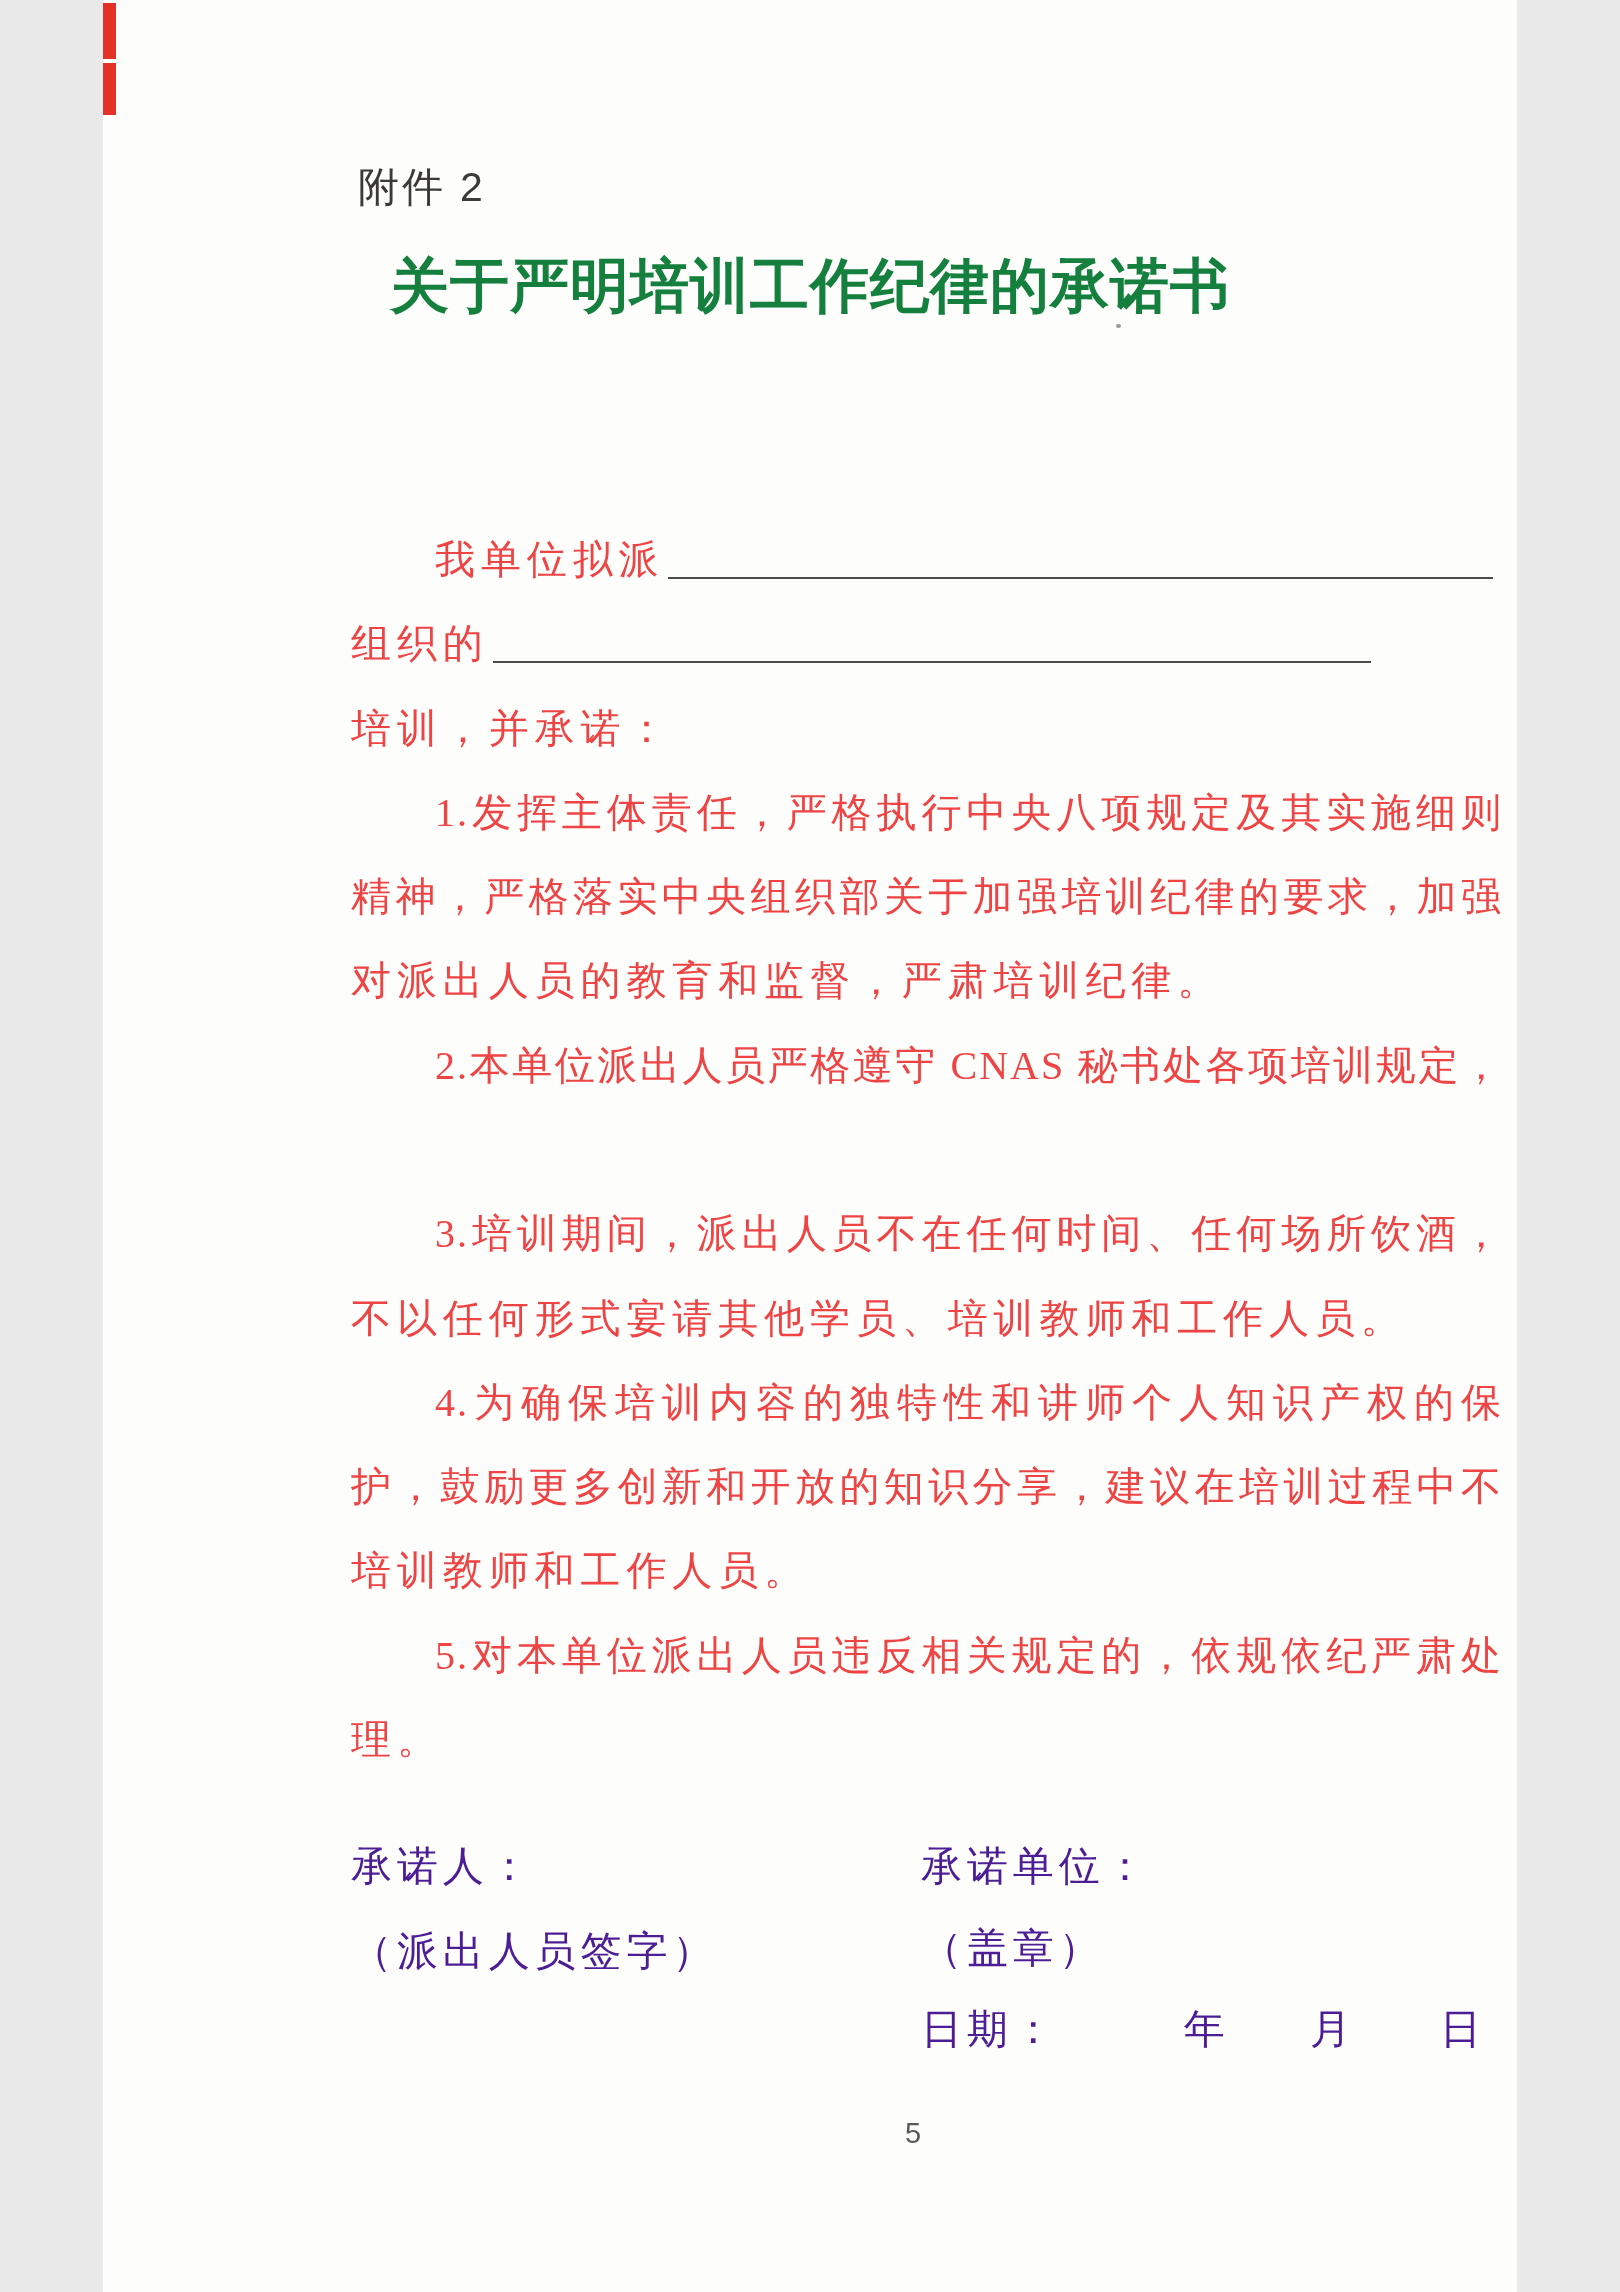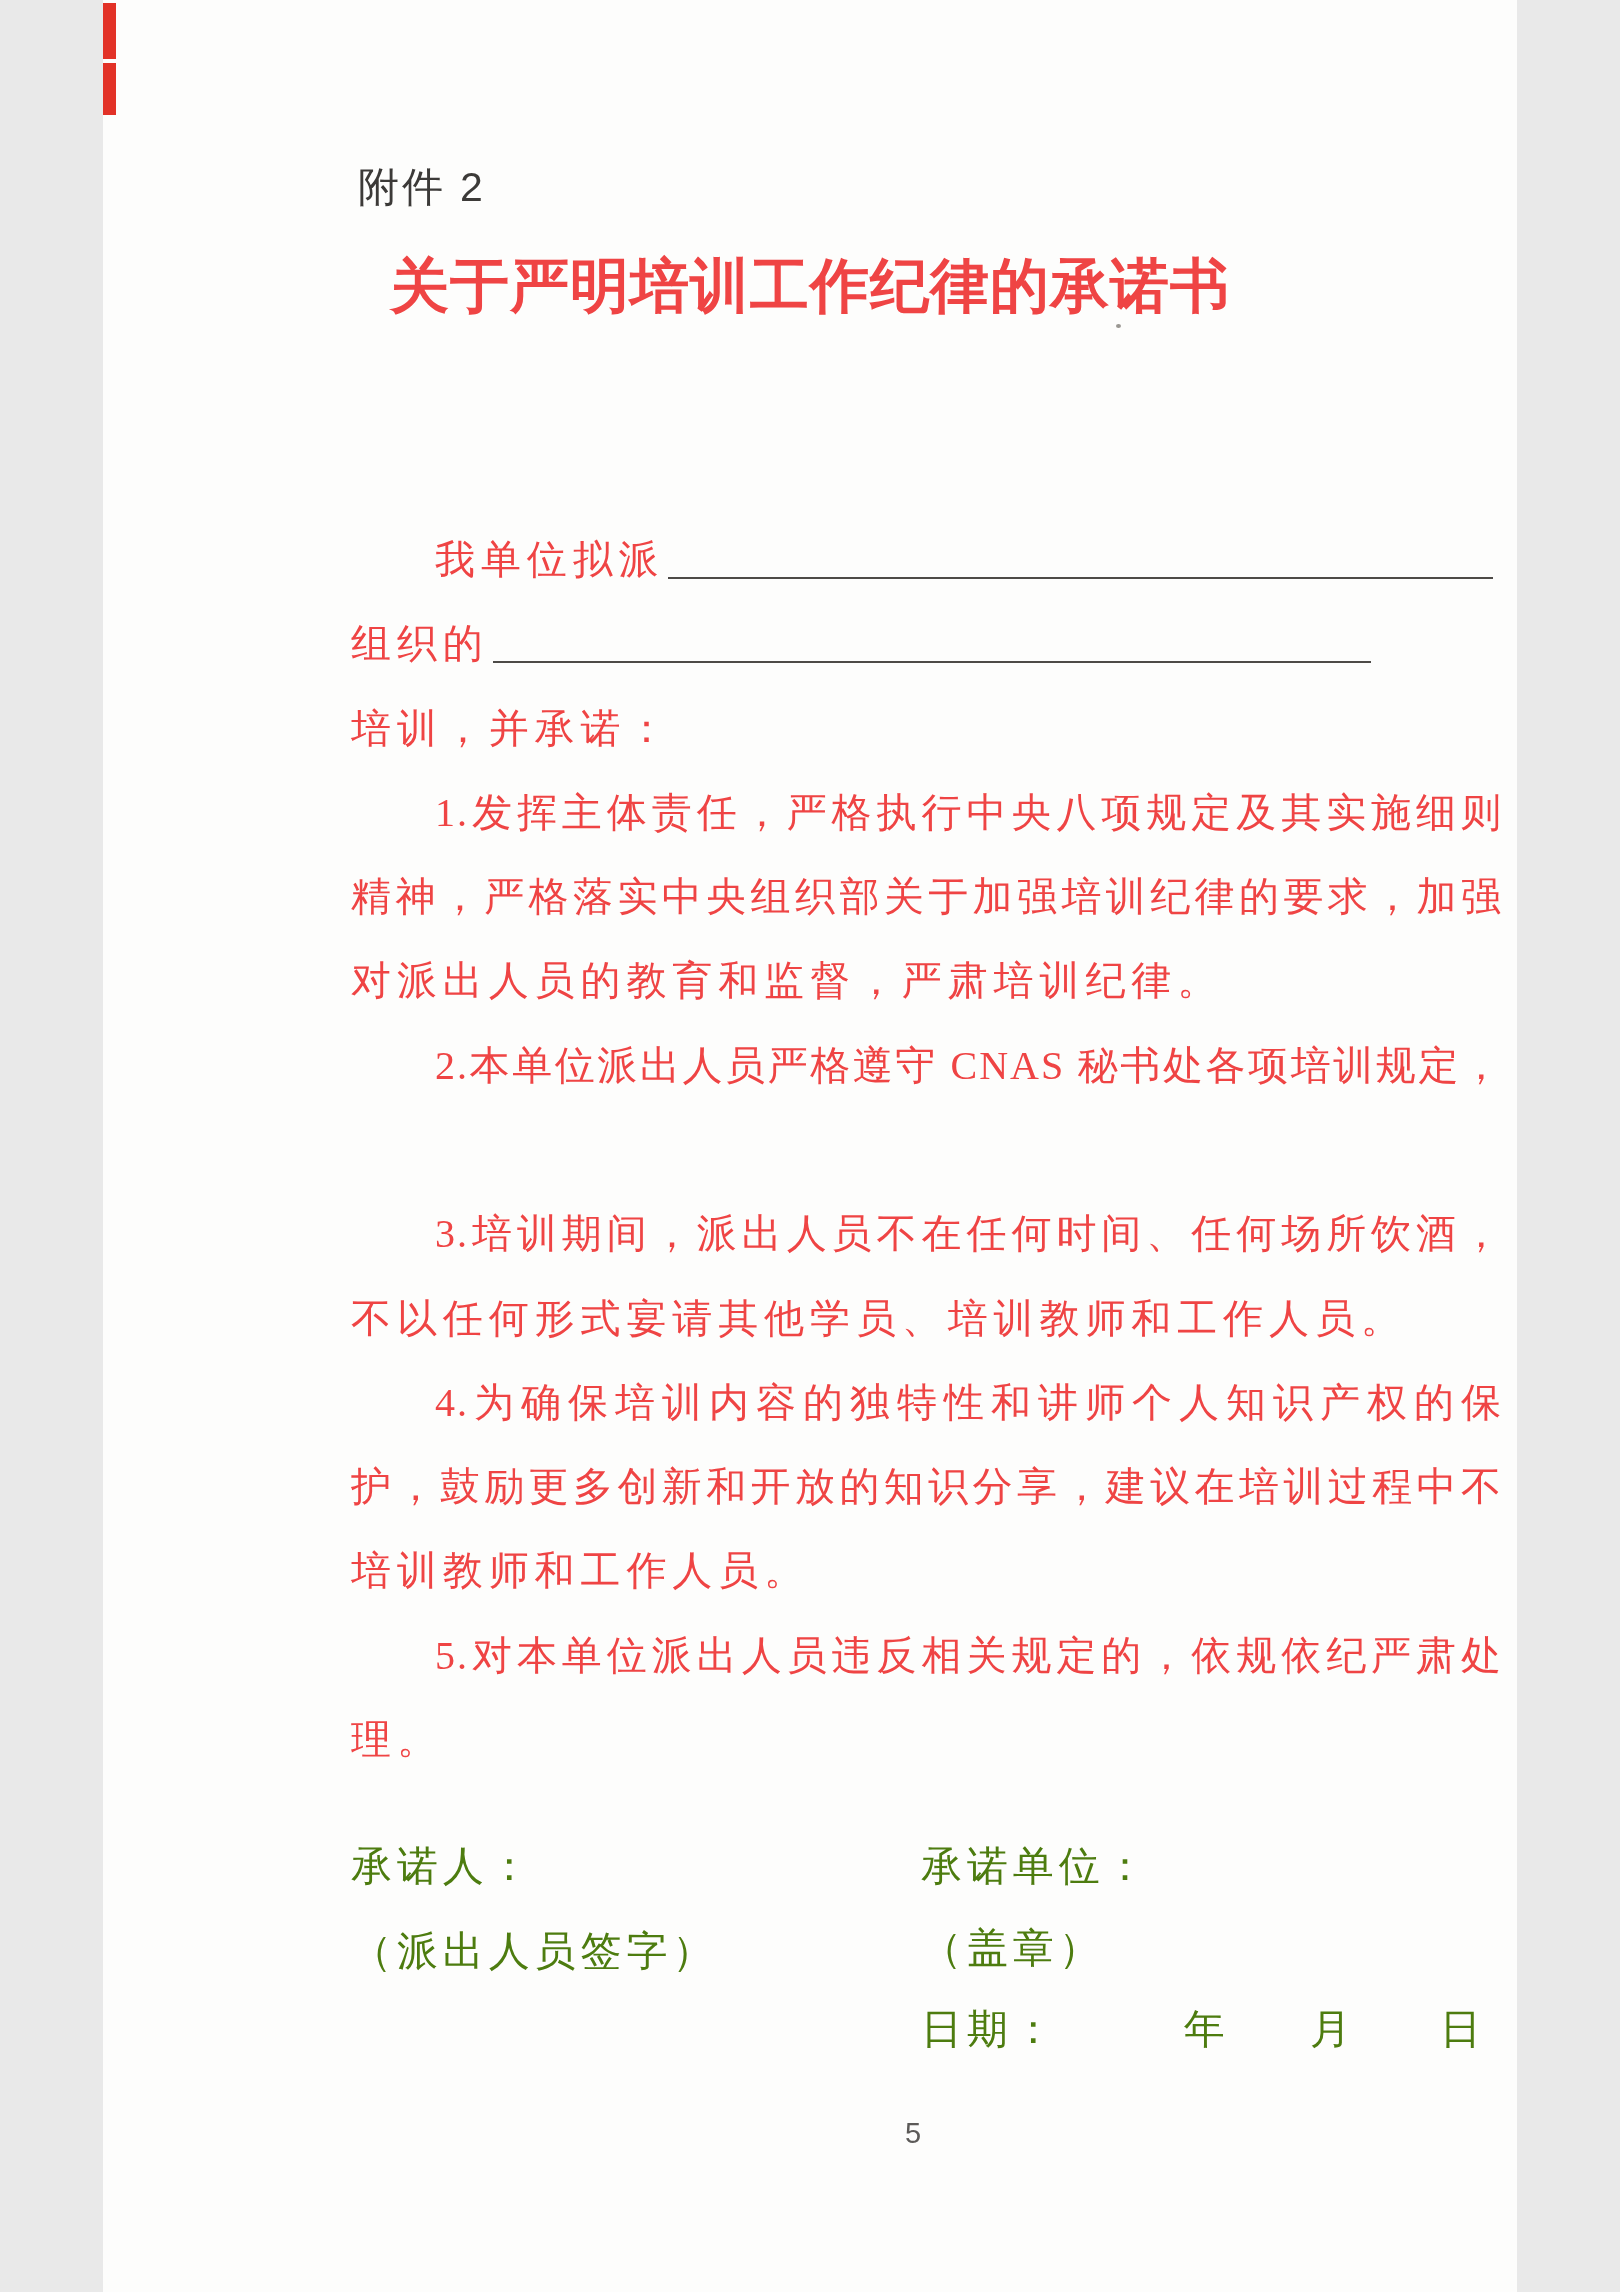--- a/index.html
+++ b/index.html
@@ -20,37 +20,37 @@
   .attachment{
     position:absolute;left:255px;top:160px;
     font-family:"Liberation Sans","DejaVu Sans",sans-serif;
     font-size:41px;letter-spacing:2.9px;color:#3c3a38;
   }
   
   .title{
     position:absolute;left:50%;top:247px;transform:translateX(-50%);
     margin:0;white-space:nowrap;
     font-family:Liberation Serif, serif;
-    font-weight:bold;font-size:59px;letter-spacing:1px;color:#ef4444;
+    font-weight:bold;font-size:59px;letter-spacing:1px;color:#15803d;
   }
   .speck{position:absolute;left:1013px;top:324px;width:4.9px;height:3.9px;border-radius:50%;background:#9a9792;}
   
   .bline{
     position:absolute;left:248px;width:1152px;height:49px;
     font-size:40px;line-height:49px;letter-spacing:5.9px;
     white-space:nowrap;color:#ef4444;margin-top:37px;
   }
   .bline.just{letter-spacing:2px;text-align:justify;text-align-last:justify;white-space:normal;}
   .bline.ind{text-indent:84px;}
   .bline.flexline{display:flex;align-items:flex-end;letter-spacing:5.9px;}
   .blank{border-bottom:2.9px solid #4d4a47;margin-bottom:4.9px;}
   .blank.grow{flex:1 1 auto;margin-left:3.9px;margin-right:9.8px;}
   .blank.fixed{flex:0 0 878px;margin-left:3.9px;}
   
-  .sig{position:absolute;font-size:41px;letter-spacing:4.9px;white-space:nowrap;color:#4d7c0f;}
+  .sig{position:absolute;font-size:41px;letter-spacing:4.9px;white-space:nowrap;color:#4c1d95;}
   .sig-l{left:248px;}
   .sig-r{left:818px;}
   .row1{top:1839px;}
   .row2{top:1921px;}
   .row2l{top:1924px;}
   .row3{top:2002px;}
   .gap-year{margin-left:110px;}
   .gap-month{margin-left:65px;}
   .gap-day{margin-left:69px;}
   

